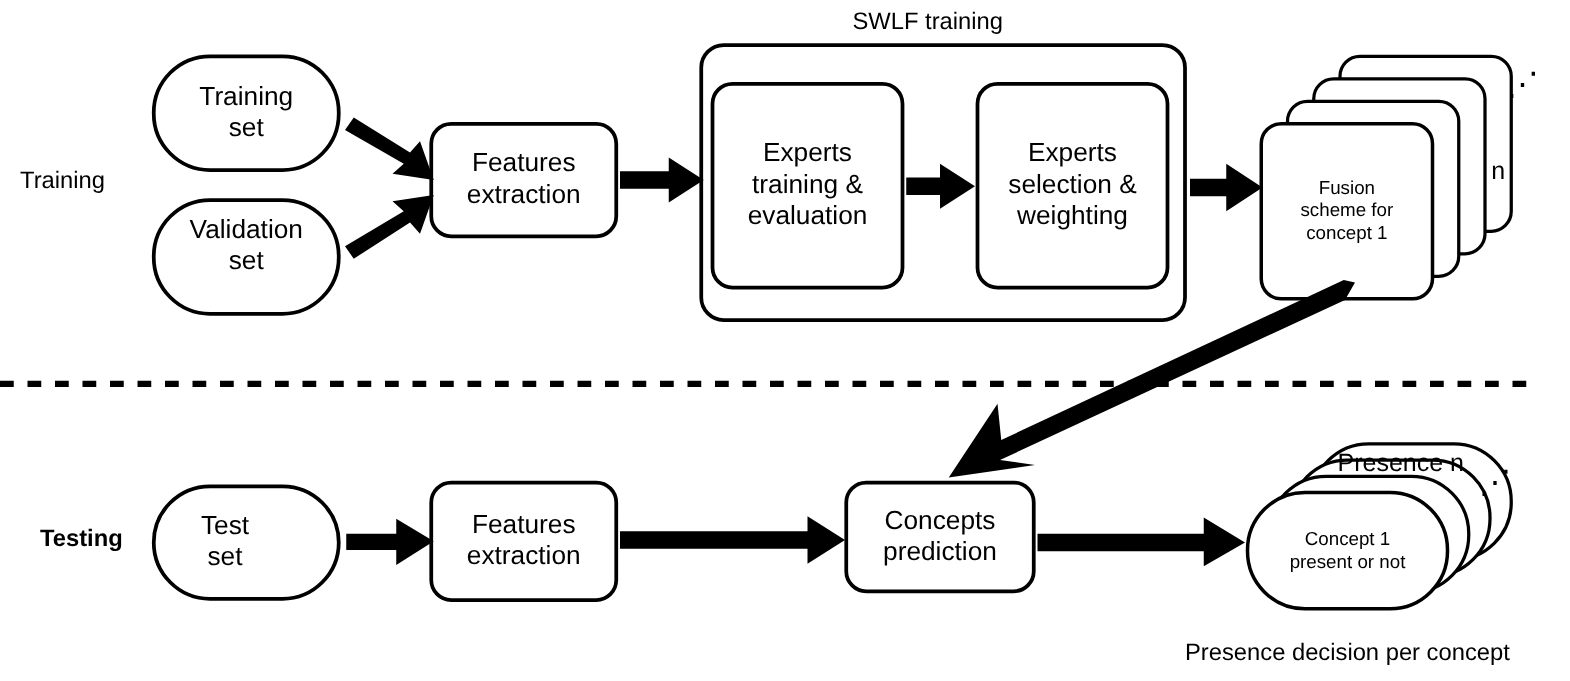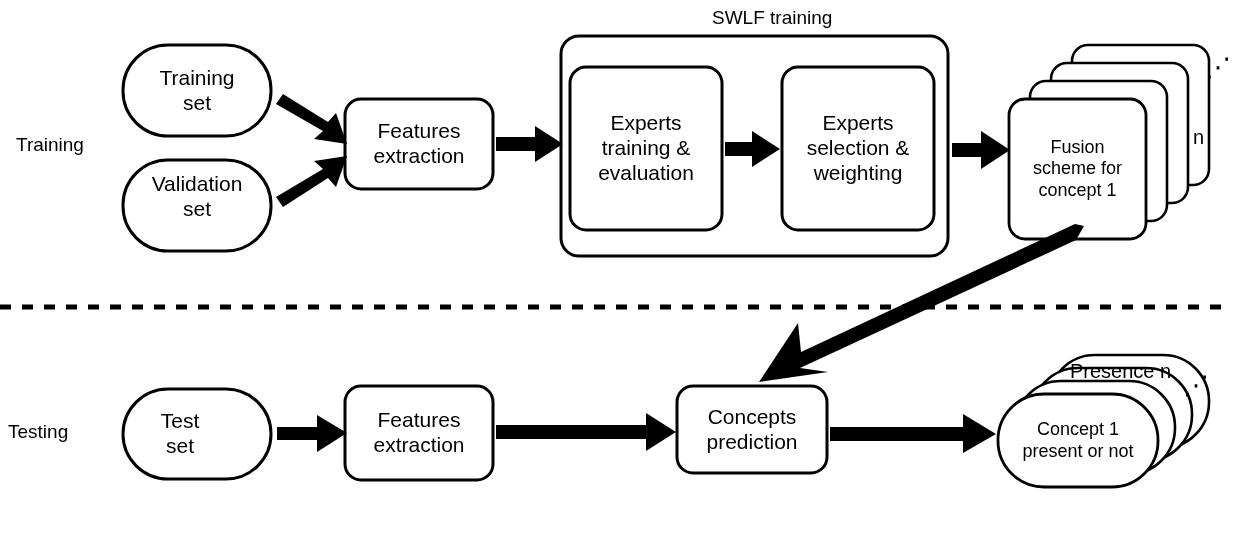--- a/index.html
+++ b/index.html
@@ -53,21 +53,21 @@
     position: absolute;
     color: #000000;
     font-size: 19px;
     font-weight: 400;
     white-space: nowrap;
   }
   .box-text {
     font-size: 21px;
   }
   .stack-text {
-    font-size: 18px;
+    font-size: 15px;
   }
   .stack-n {
     position: absolute;
     font-size: 20px;
     color: #000000;
   }
 </style>
 </head>
 <body>
 
@@ -138,25 +138,26 @@
     </g>
 
     <g>
       <path d="M 830 427 L 963 427 L 963 414 L 996 434 L 963 453 L 963 441 L 830 441 Z" fill="#000000"></path>
     </g>
 
   </svg>
 
   <div class="phase-label" style="left:16px; top:134px;">Training</div>
 
-  <div class="phase-label" style="left:8px; top:421px;">Testing</div>
+  <div class="phase-label" style="left:32px; top:421px;font-weight:bold;">Testing</div>
 
-  <div class="group-title" style="left:712px; top:7px;text-align:center;">SWLF training</div>
+  <div class="group-title" style="left:682px; top:7px;text-align:center;">SWLF training</div>
 
 
+  <div class="caption" style="left:948px; top:512px;">Presence decision per concept</div>
 
   <div class="node-label box-text" style="left:123px; top:45px; width:148px; height:91px;">Training
 set</div>
 
   <div class="node-label box-text" style="left:123px; top:160px; width:148px; height:74px;">Validation
 set</div>
 
   <div class="node-label box-text" style="left:345px; top:99px; width:148px; height:90px;">Features
 extraction</div>
 

